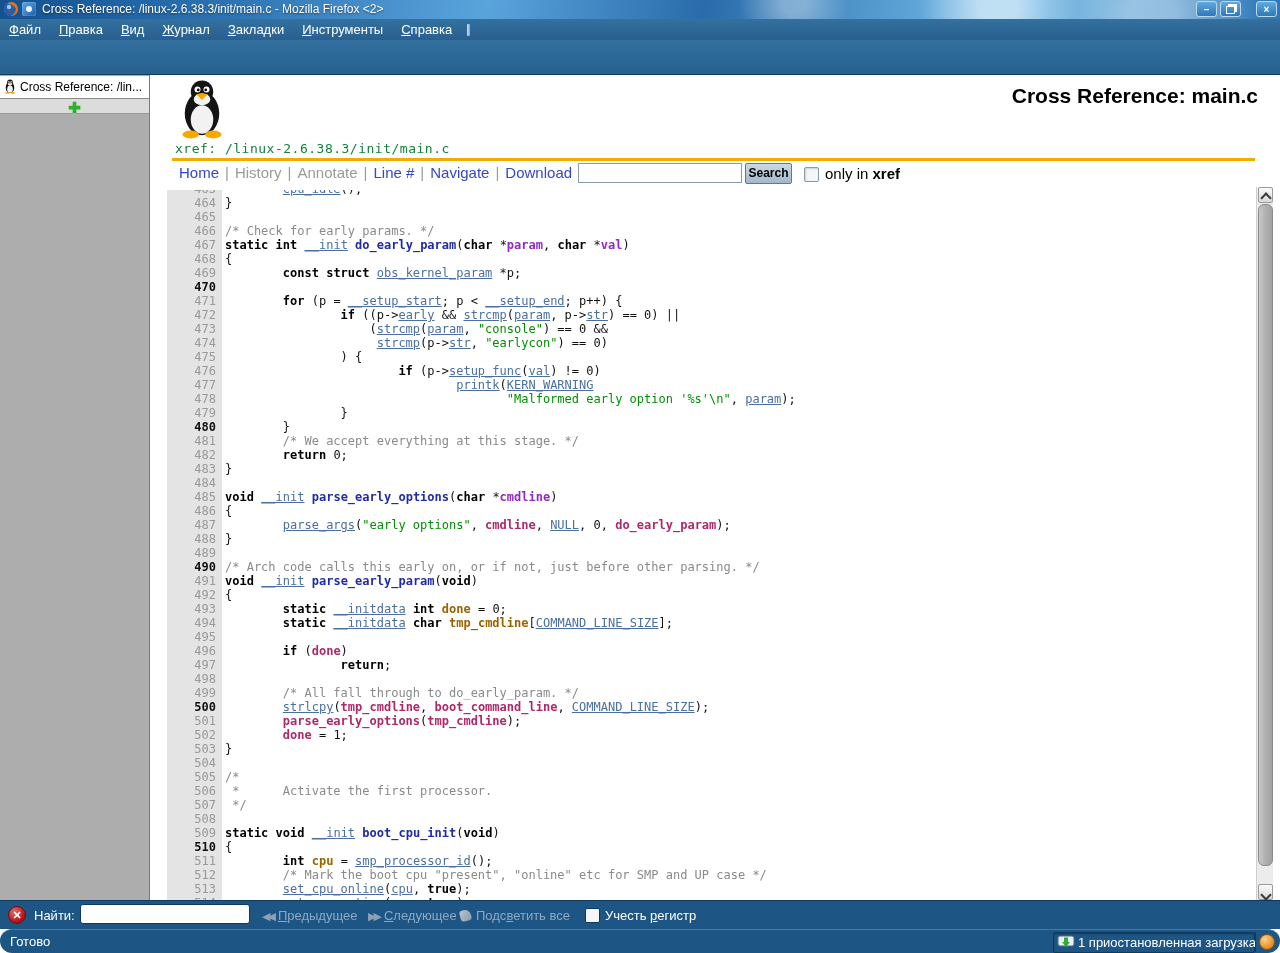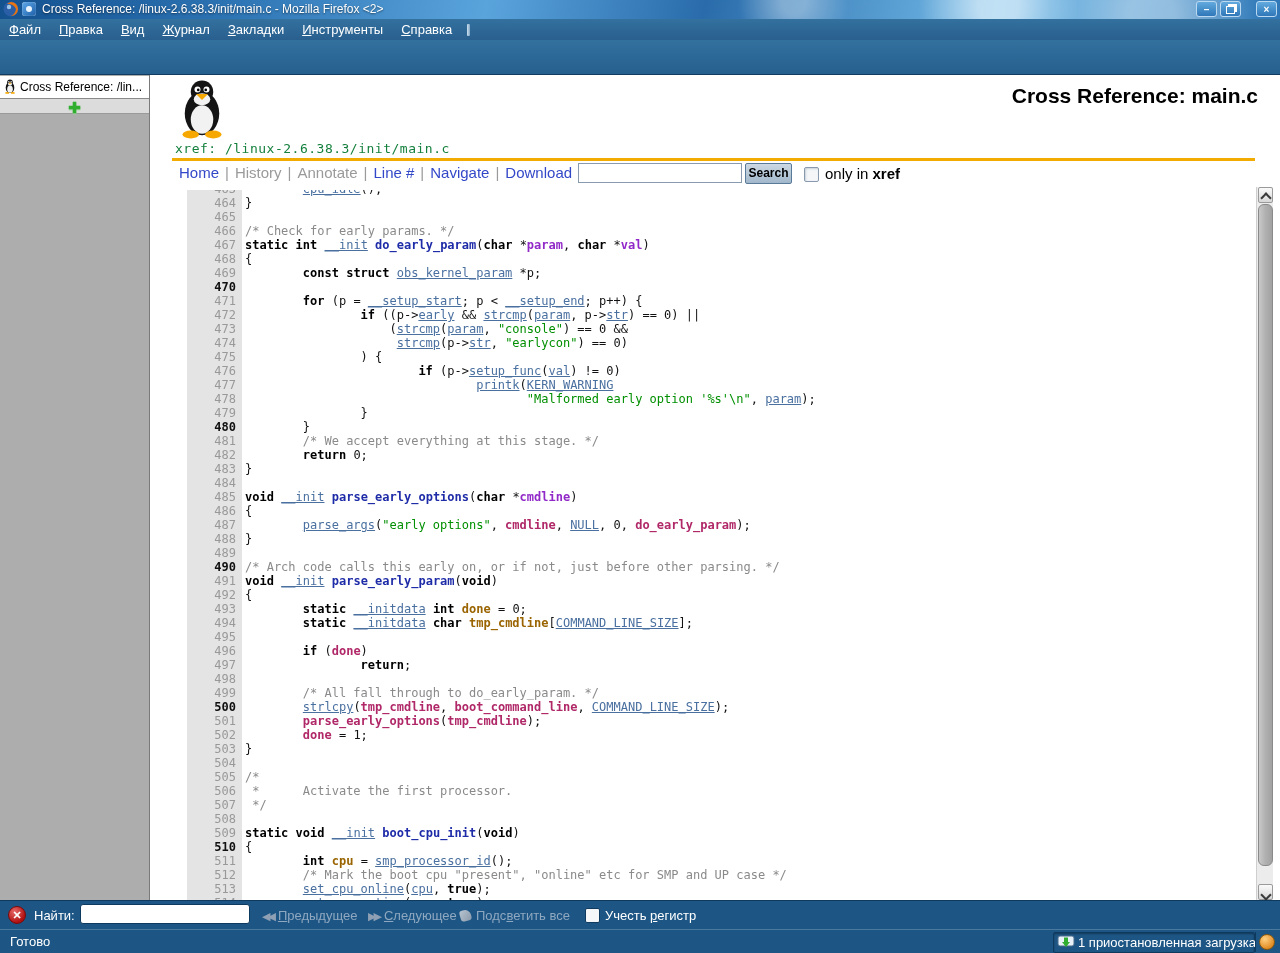--- a/index.html
+++ b/index.html
@@ -96,21 +96,21 @@
     font-size:12px;font-weight:bold;color:#000;text-align:center;line-height:19px;box-sizing:border-box;}
   .onlyin-cb{position:absolute;left:653px;top:92px;width:13px;height:13px;background:#f4f6f8;
     border:1px solid #8a9aae;border-radius:2px;box-shadow:inset 1px 1px 2px #c8d0d8;}
   .onlyin{position:absolute;left:674px;top:90px;font-size:15px;color:#000;}
   .onlyin b{font-weight:bold;}
 
   
   .code-viewport{position:absolute;left:0;top:115px;width:1103px;height:710px;overflow:hidden;}
   .code-lines{margin-top:-8px;font-family:"DejaVu Sans Mono",monospace;font-size:12px;}
   .cl{display:flex;height:14px;line-height:14px;white-space:pre;}
-  .ln{flex:0 0 55px;margin-left:36px;background:#e4e4e4;color:#999;text-align:right;
+  .ln{flex:0 0 55px;margin-left:16px;background:#e4e4e4;color:#999;text-align:right;
     padding-right:6px;box-sizing:border-box;}
   .ln.b{color:#111;font-weight:bold;}
   .ct{padding-left:3px;color:#111;}
   .tk-p{color:#111;}
   .tk-k{color:#000;font-weight:bold;}
   .tk-c{color:var(--comment);}
   .tk-s{color:var(--string);}
   .tk-l{color:var(--link);text-decoration:underline;}
   .tk-fd{color:var(--funcdef);font-weight:bold;}
   .tk-pd{color:var(--paramdef);font-weight:bold;}
@@ -143,21 +143,21 @@
   .fb-arrows{letter-spacing:-3px;margin-right:5px;color:#8fa0b4;font-size:11px;}
   .fb-marker{display:inline-block;width:11px;height:11px;border-radius:3px 6px 3px 3px;
     background:linear-gradient(135deg,#b8c4d0,#8a9aac);margin-right:5px;transform:rotate(-15deg);vertical-align:-1px;}
   .fb-cb{position:absolute;left:585px;top:7px;width:13px;height:13px;background:#f4f6f8;
     border:1px solid #0f3a5f;border-radius:2px;}
   .fb-case{position:absolute;left:605px;top:7px;color:#fff;}
   .fb-case .u{text-decoration:underline;}
 
   
   .statusbar{position:absolute;left:0;top:929px;width:1280px;height:24px;background:#1d5685;
-    border-top:1px solid #49799f;box-sizing:border-box;color:#fff;font-size:13px;}
+    border-top:1px solid #49799f;box-sizing:border-box;color:#fff;font-size:13px;border-radius:12px;}
   .st-text{position:absolute;left:10px;top:4px;}
   .st-dl{position:absolute;left:1053px;top:2px;width:200px;height:19px;border:1px solid #0f3a5f;
     border-radius:2px;box-shadow:inset 0 1px 2px rgba(0,0,0,.35);}
   .st-dl-ico{position:absolute;left:3px;top:2px;}
   .st-dl-text{position:absolute;left:24px;top:2px;white-space:nowrap;}
   .st-monkey{position:absolute;left:1259px;top:4px;width:16px;height:16px;border-radius:50%;
     background:radial-gradient(circle at 35% 30%,#ffd080,#e08820 75%);border:1px solid #8a5a10;box-sizing:border-box;}
   .st-sep{position:absolute;left:1255px;top:2px;width:1px;height:20px;background:#0f3a5f;}
 </style>
 </head>

